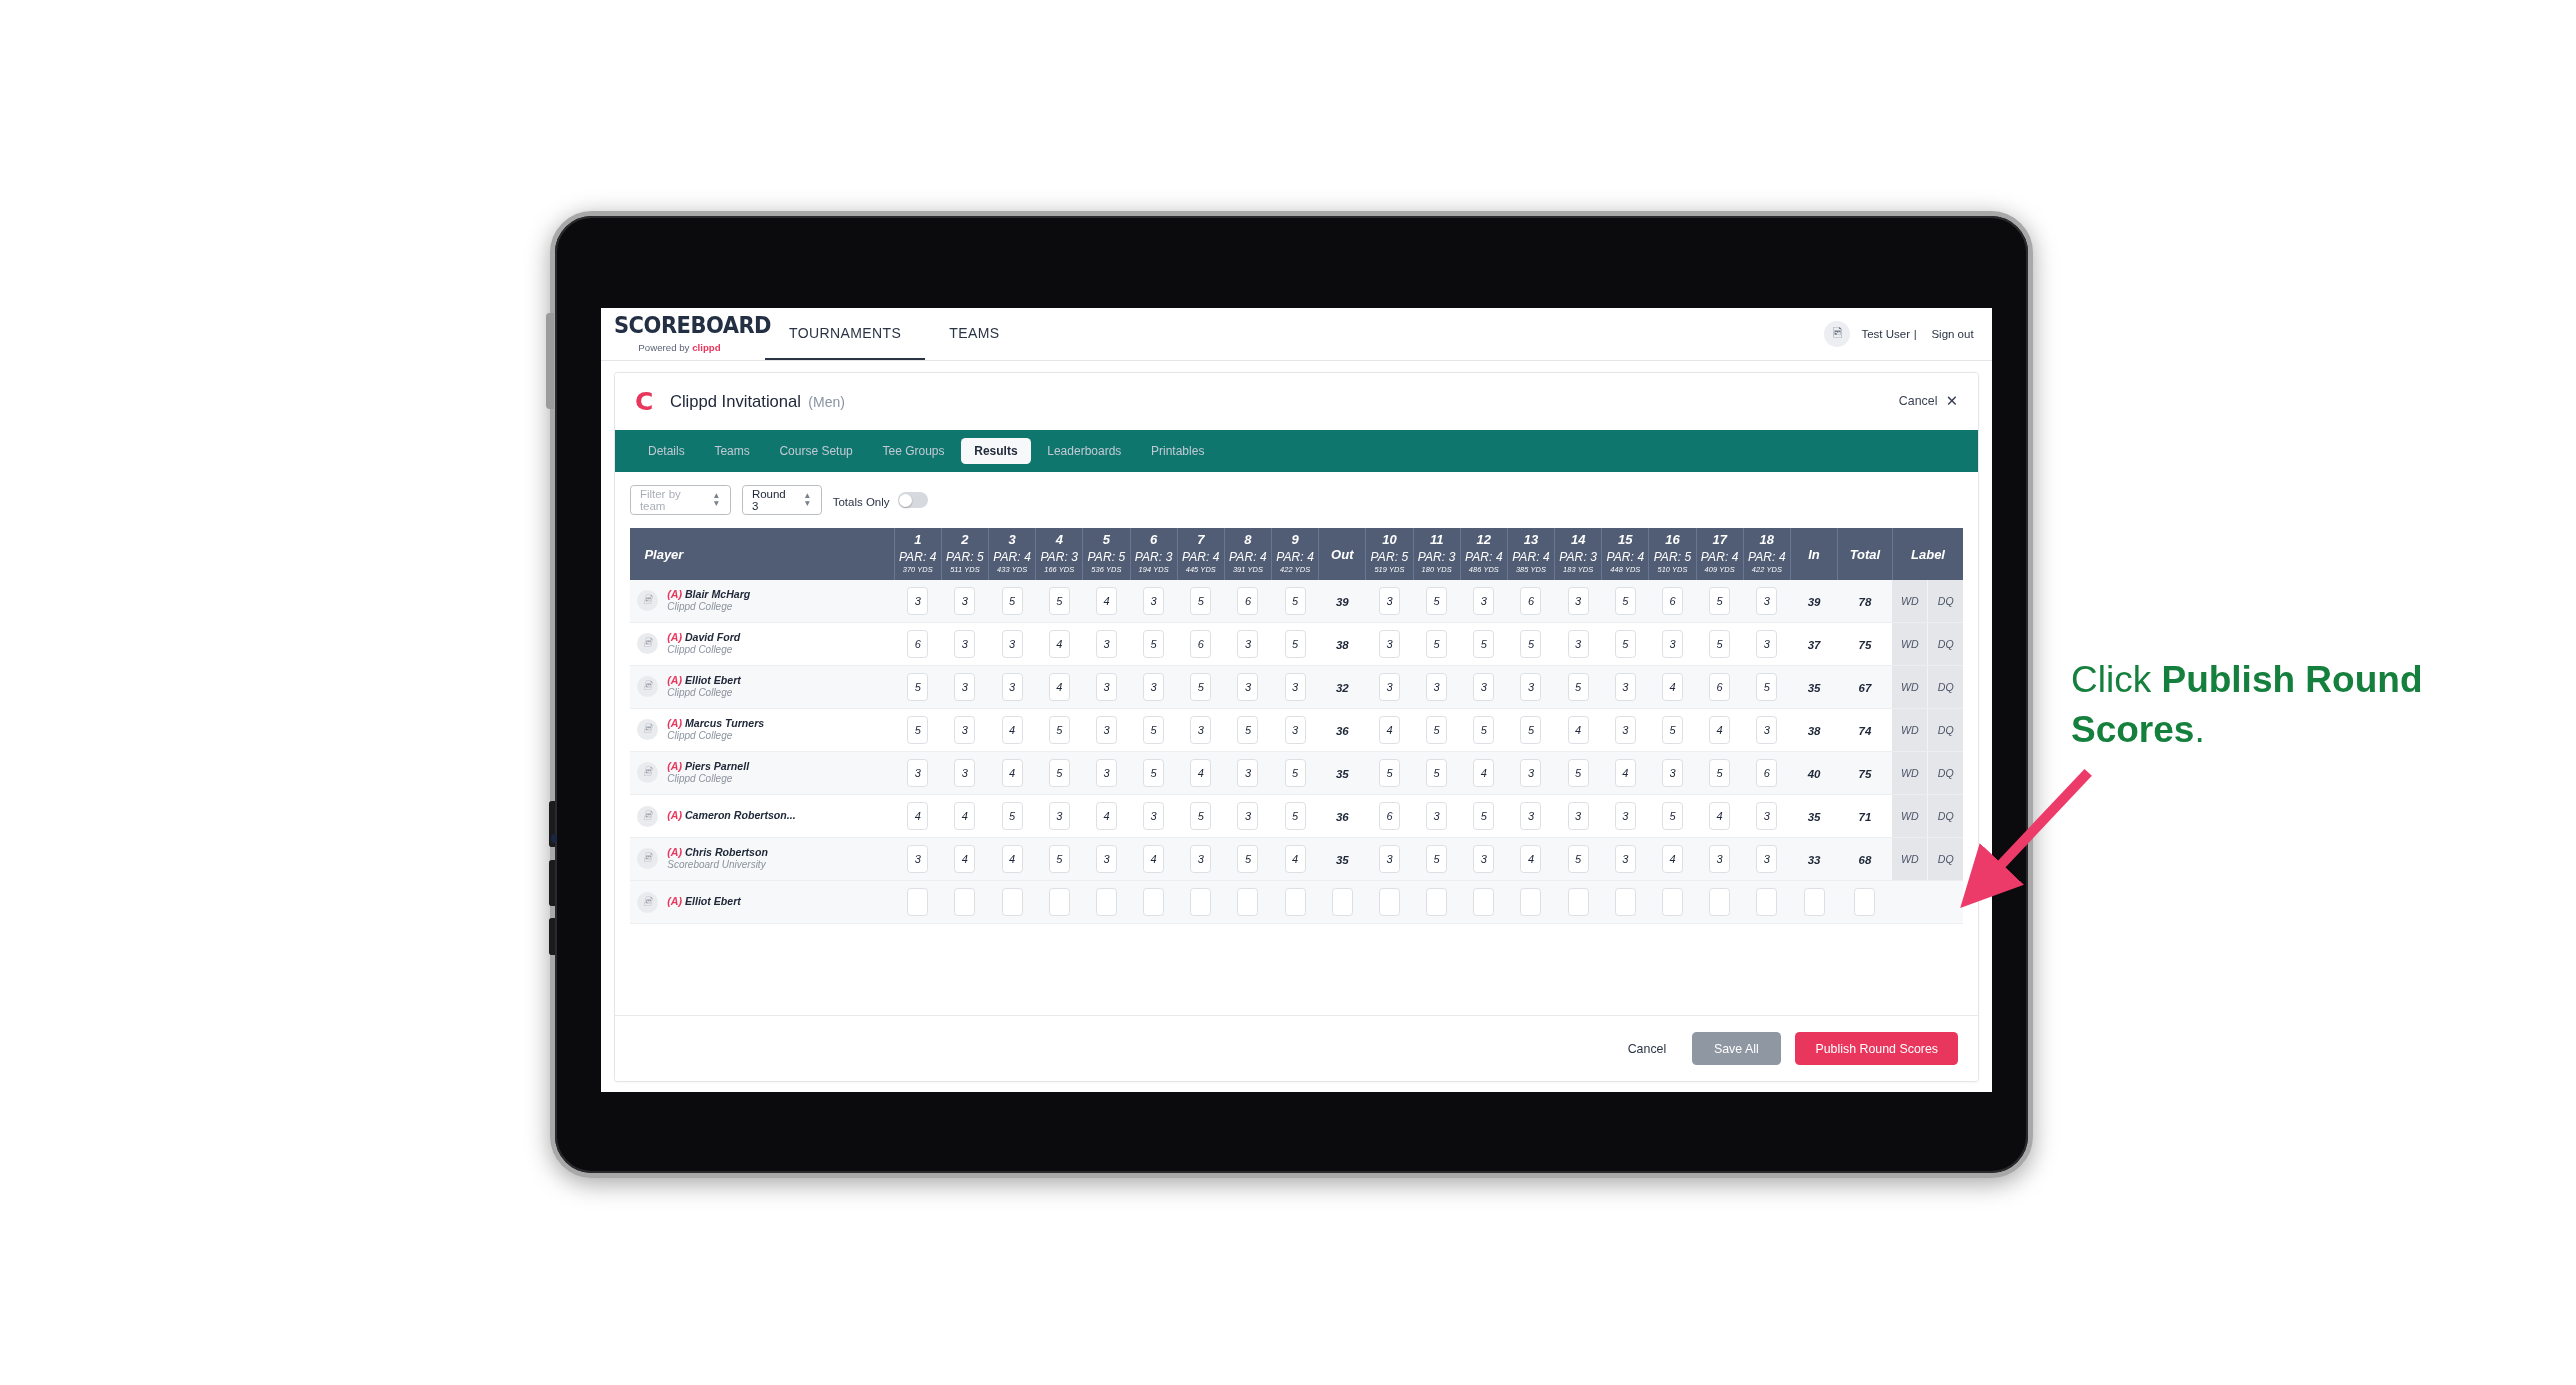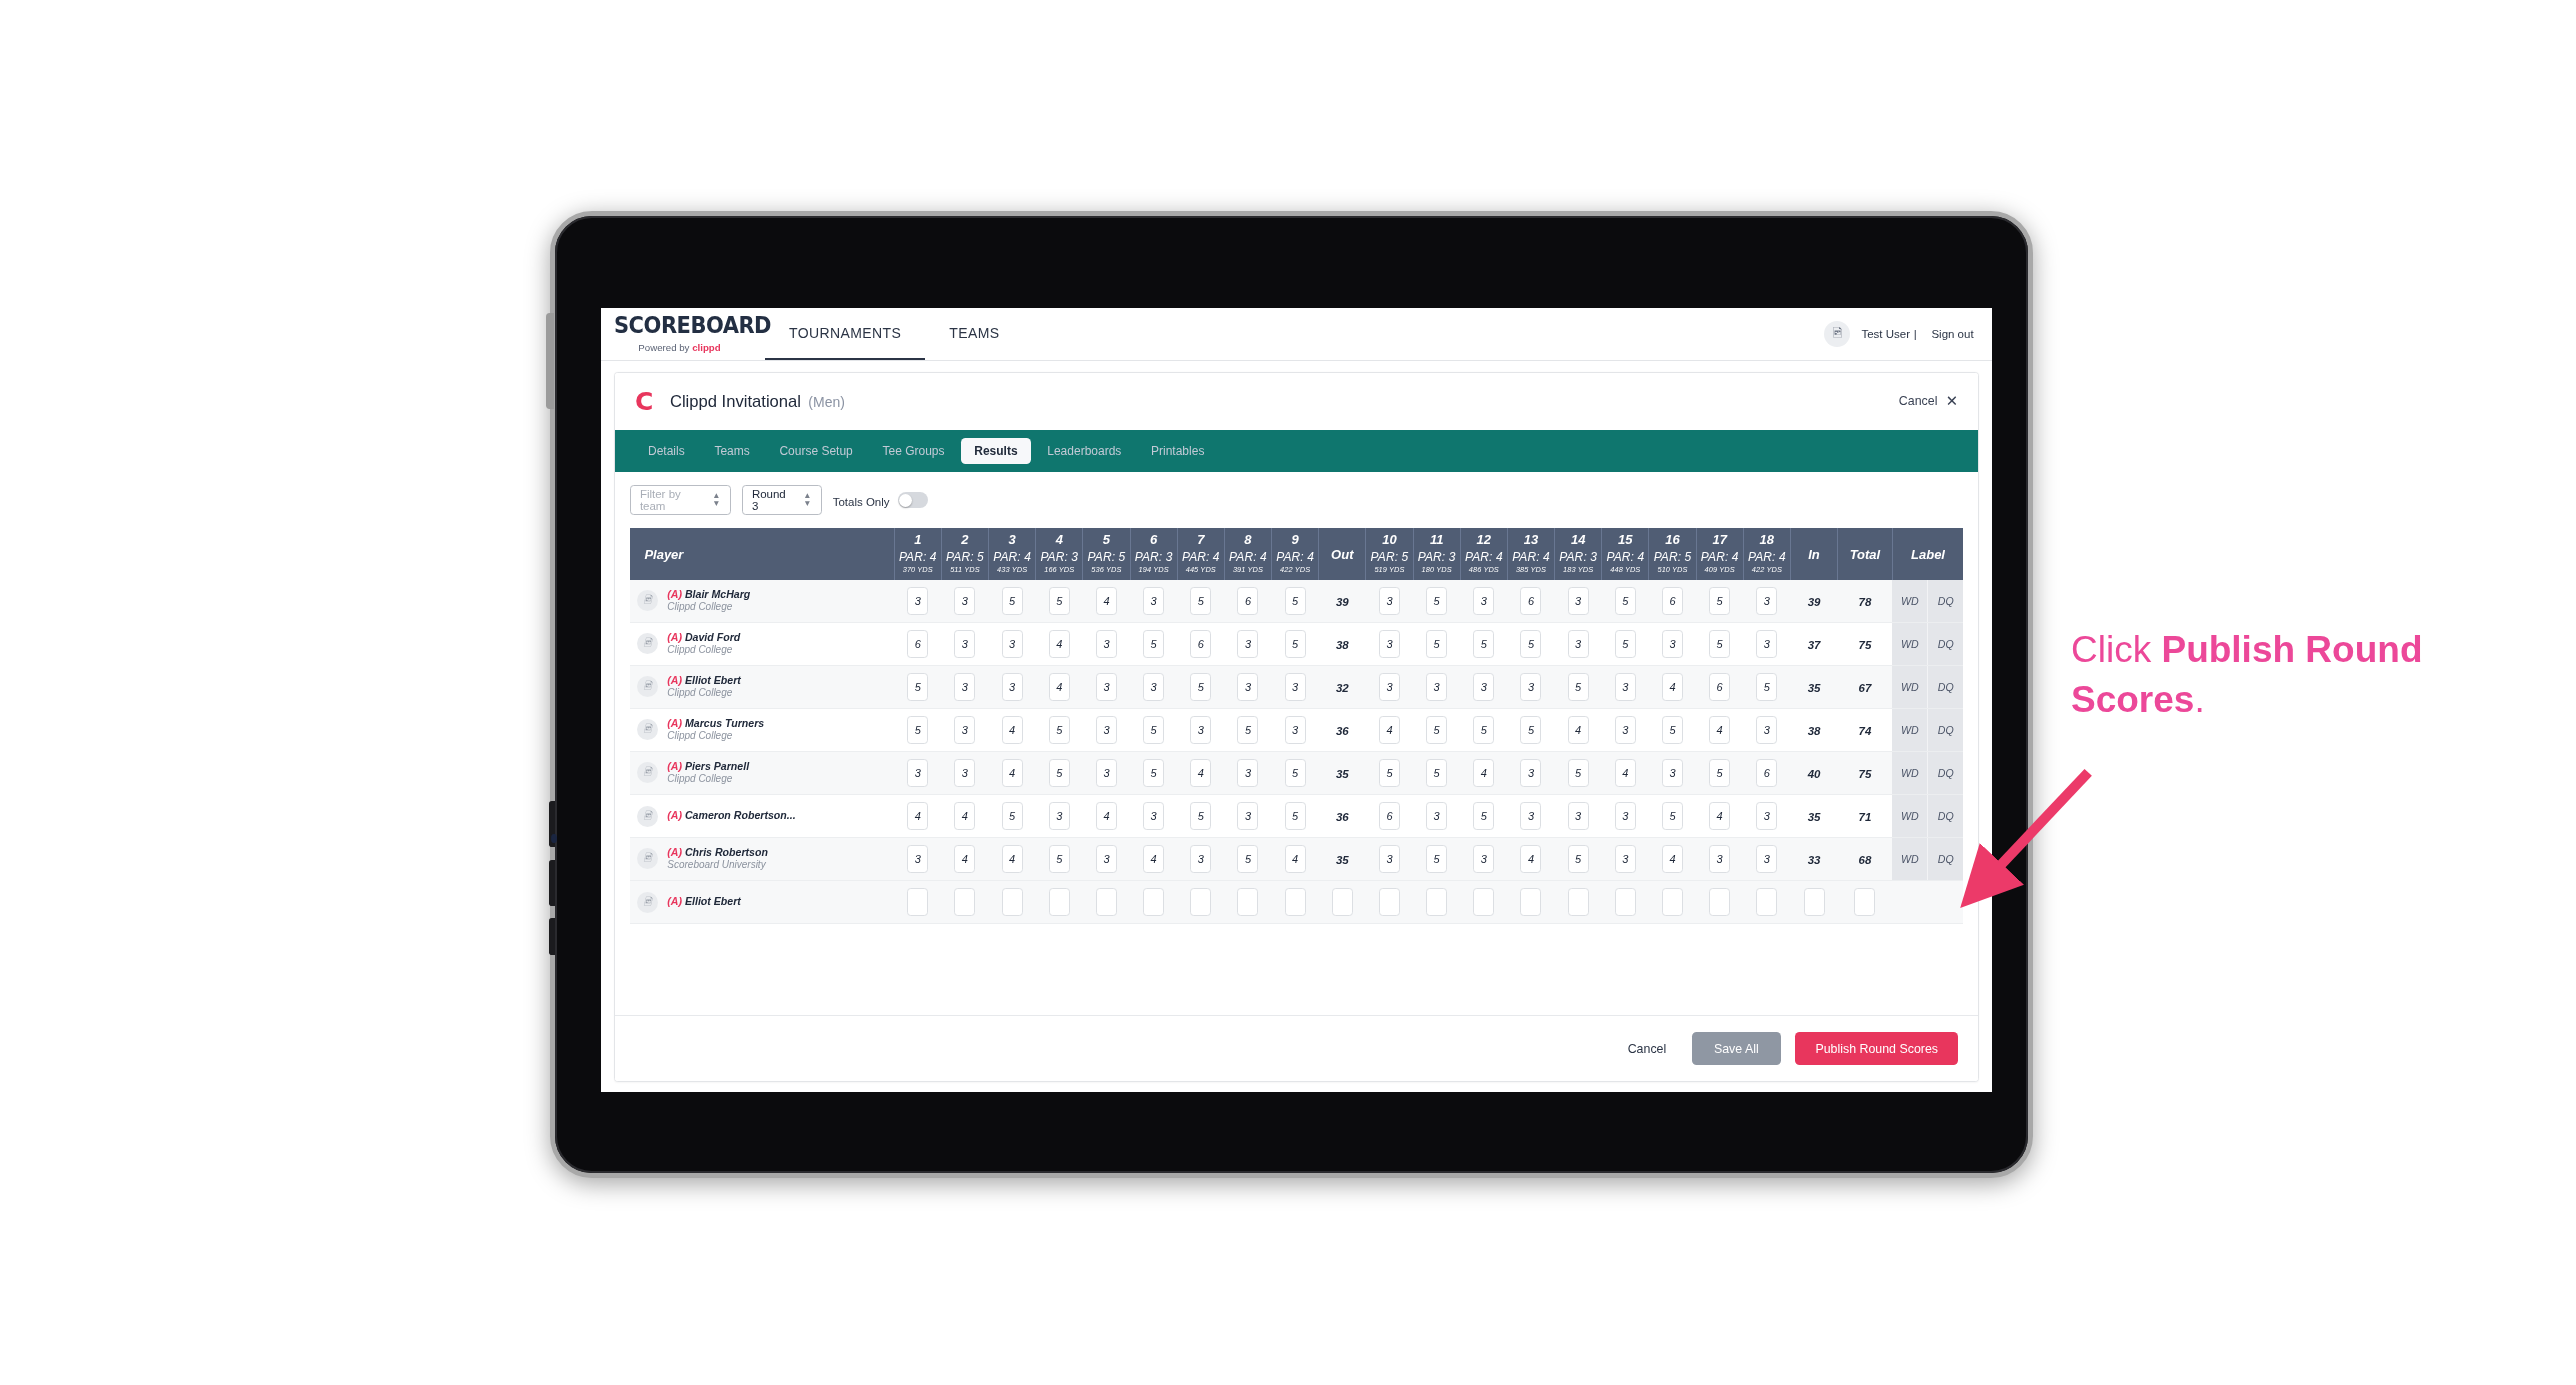--- a/index.html
+++ b/index.html
@@ -194,22 +194,22 @@
     height: 66px; border-top: 0.9px solid #e7e9ec; background:#fff;
     display:flex; align-items:center; justify-content:flex-end; gap: 14.7px; padding-right: 20px;
   }
   .btn { border:none; border-radius:4.6px; cursor:pointer; font-family:"Liberation Sans", sans-serif; }
   .btn-cancel { background:transparent; color:#2b3445; font-size: 12.4px; padding: 7.4px 11px; }
   .btn-save { background:#8f97a3; color:#fff; font-size: 12.4px; padding: 9.2px 22px; }
   .btn-publish { background:#e8365d; color:#fff; font-size: 12.4px; padding: 9.2px 20px; font-weight:400; }
 
   
   .annot {
-    position:absolute; left: 2071px; top: 625px; width: 432px;
-    font-size: 37px; line-height: 1.35; color:#ec4899; font-weight:400;
+    position:absolute; left: 2071px; top: 655px; width: 432px;
+    font-size: 37px; line-height: 1.35; color:#15803d; font-weight:400;
     font-family:"Liberation Sans", sans-serif;
   }
   .annot b { font-weight: 800; }
   .arrow-svg { position:absolute; left: 1895px; top: 754px; width: 276px; height: 276px; }
 </style>
 </head>
 <body>
 
 <div id="stage">
 

